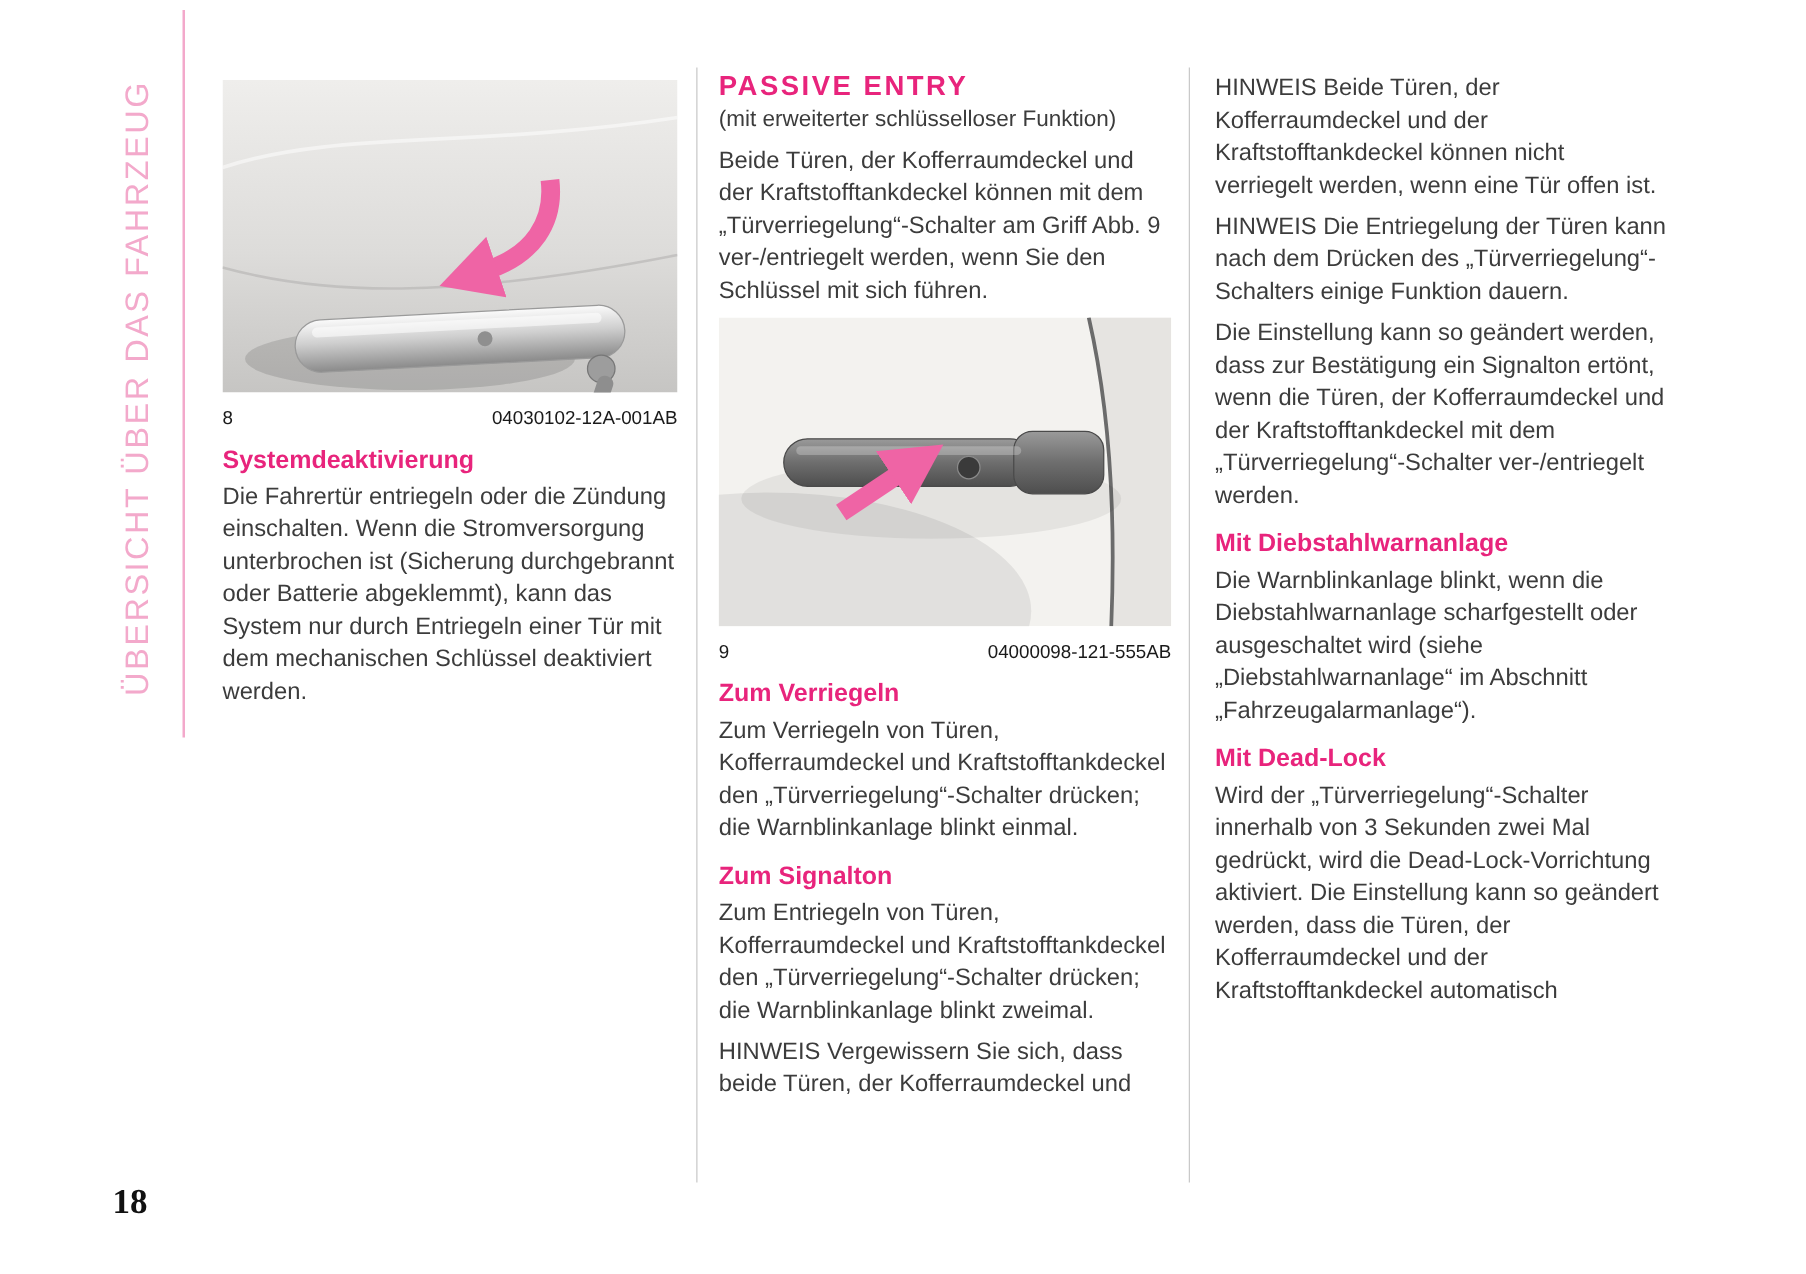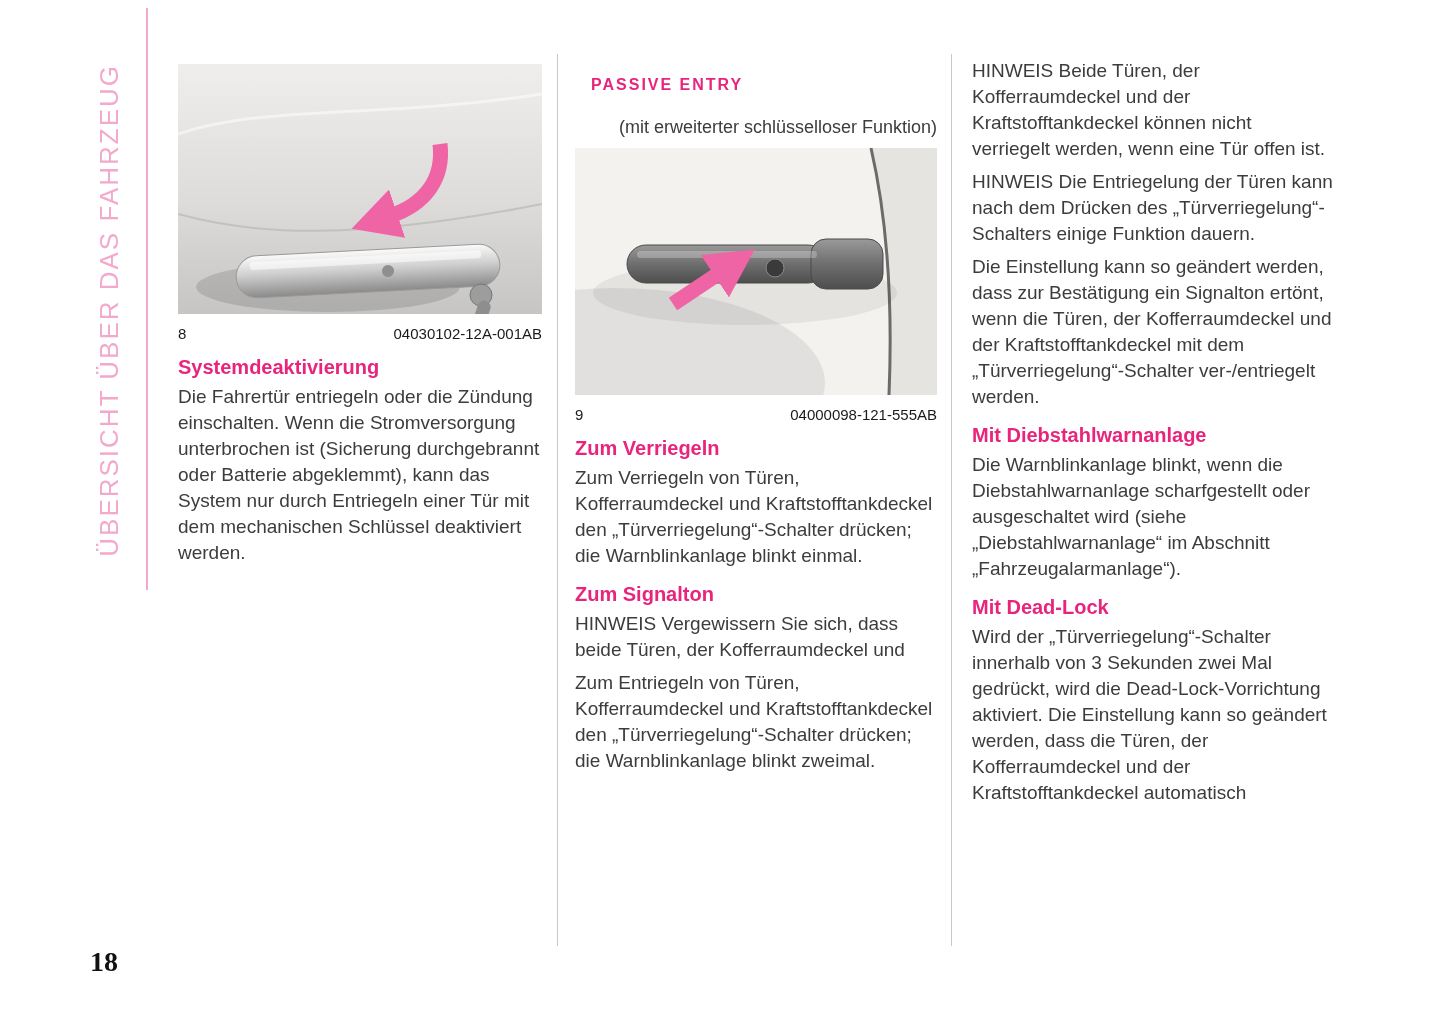--- a/index.html
+++ b/index.html
@@ -27,22 +27,22 @@
   .col{position:absolute;}
   .col1{left:178px;top:64px;width:364px;}
   .col2{left:575px;top:56px;width:362px;}
   .col3{left:972px;top:58px;width:362px;}
 
   figure{margin:0;}
   .figcap{display:flex;justify-content:space-between;align-items:baseline;margin-top:7px;font-size:15px;color:#1a1a1a;}
 
   p{font-size:19px;line-height:26px;margin:0 0 7px 0;}
   .intro{margin-top:26px;}
-  h2.main{font-size:16px;line-height:26px;font-weight:bold;color:var(--accent,#e8247c);letter-spacing:2px;margin:16px;}
-  .subtitle{font-size:18px;line-height:26px;margin:0 0 8px 0;white-space:nowrap;text-align:right;}
+  h2.main{font-size:22px;line-height:26px;font-weight:bold;color:var(--accent,#e8247c);letter-spacing:2px;margin:0;}
+  .subtitle{font-size:18px;line-height:26px;margin:0 0 8px 0;white-space:nowrap;}
   h3{font-size:20px;line-height:22px;color:var(--accent,#e8247c);margin:14px 0 6px 0;font-weight:bold;}
   .fig9wrap{margin-top:8px;}
 
   .pagenum{position:absolute;left:90px;top:946px;font-size:28px;font-weight:bold;color:#111;font-family:Liberation Serif, serif;}
 </style>
 </head>
 <body>
 
 <div class="page">
 
@@ -93,20 +93,21 @@
       </figcaption>
     </figure>
 
     <h3>Systemdeaktivierung</h3>
     <p>Die Fahrertür entriegeln oder die Zündung einschalten. Wenn die Stromversorgung unterbrochen ist (Sicherung durchgebrannt oder Batterie abgeklemmt), kann das System nur durch Entriegeln einer Tür mit dem mechanischen Schlüssel deaktiviert werden.</p>
   </div>
 
   <div class="col col2">
     <h2 class="main">PASSIVE ENTRY</h2>
     <p class="subtitle">(mit erweiterter schlüsselloser Funktion)</p>
+    <p>Beide Türen, der Kofferraumdeckel und der Kraftstofftankdeckel können mit dem „Türverriegelung“-Schalter am Griff Abb. 9 ver-/entriegelt werden, wenn Sie den Schlüssel mit sich führen.</p>
 
     <figure class="fig9wrap">
       <svg width="362" height="247" viewBox="0 0 362 247">
         <defs>
           <linearGradient id="g9h" x1="0" y1="0" x2="0" y2="1">
             <stop offset="0" stop-color="#9a9a9a"></stop>
               <stop offset="0.5" stop-color="#6e6e6e"></stop>
               <stop offset="1" stop-color="#4e4e4e"></stop>
           </linearGradient>
           <marker id="ah9" markerWidth="3.4" markerHeight="3.4" refX="0.5" refY="1.7" orient="auto">
@@ -129,22 +130,22 @@
       </svg>
       <figcaption class="figcap">
         <span>9</span>
         <span>04000098-121-555AB</span>
       </figcaption>
     </figure>
 
     <h3>Zum Verriegeln</h3>
     <p>Zum Verriegeln von Türen, Kofferraumdeckel und Kraftstofftankdeckel den „Türverriegelung“-Schalter drücken; die Warnblinkanlage blinkt einmal.</p>
     <h3>Zum Signalton</h3>
+    <p>Zum Entriegeln von Türen, Kofferraumdeckel und Kraftstofftankdeckel den „Türverriegelung“-Schalter drücken; die Warnblinkanlage blinkt zweimal.</p>
     <p>HINWEIS Vergewissern Sie sich, dass beide Türen, der Kofferraumdeckel und</p>
-    <p>Zum Entriegeln von Türen, Kofferraumdeckel und Kraftstofftankdeckel den „Türverriegelung“-Schalter drücken; die Warnblinkanlage blinkt zweimal.</p>
   </div>
 
   <div class="col col3">
     <p>HINWEIS Beide Türen, der Kofferraumdeckel und der Kraftstofftankdeckel können nicht verriegelt werden, wenn eine Tür offen ist.</p>
     <p>HINWEIS Die Entriegelung der Türen kann nach dem Drücken des „Türverriegelung“-Schalters einige Funktion dauern.</p>
     <p>Die Einstellung kann so geändert werden, dass zur Bestätigung ein Signalton ertönt, wenn die Türen, der Kofferraumdeckel und der Kraftstofftankdeckel mit dem „Türverriegelung“-Schalter ver-/entriegelt werden.</p>
     <h3>Mit Diebstahlwarnanlage</h3>
     <p>Die Warnblinkanlage blinkt, wenn die Diebstahlwarnanlage scharfgestellt oder ausgeschaltet wird (siehe „Diebstahlwarnanlage“ im Abschnitt „Fahrzeugalarmanlage“).</p>
     <h3>Mit Dead-Lock</h3>
     <p>Wird der „Türverriegelung“-Schalter innerhalb von 3 Sekunden zwei Mal gedrückt, wird die Dead-Lock-Vorrichtung aktiviert. Die Einstellung kann so geändert werden, dass die Türen, der Kofferraumdeckel und der Kraftstofftankdeckel automatisch</p>

